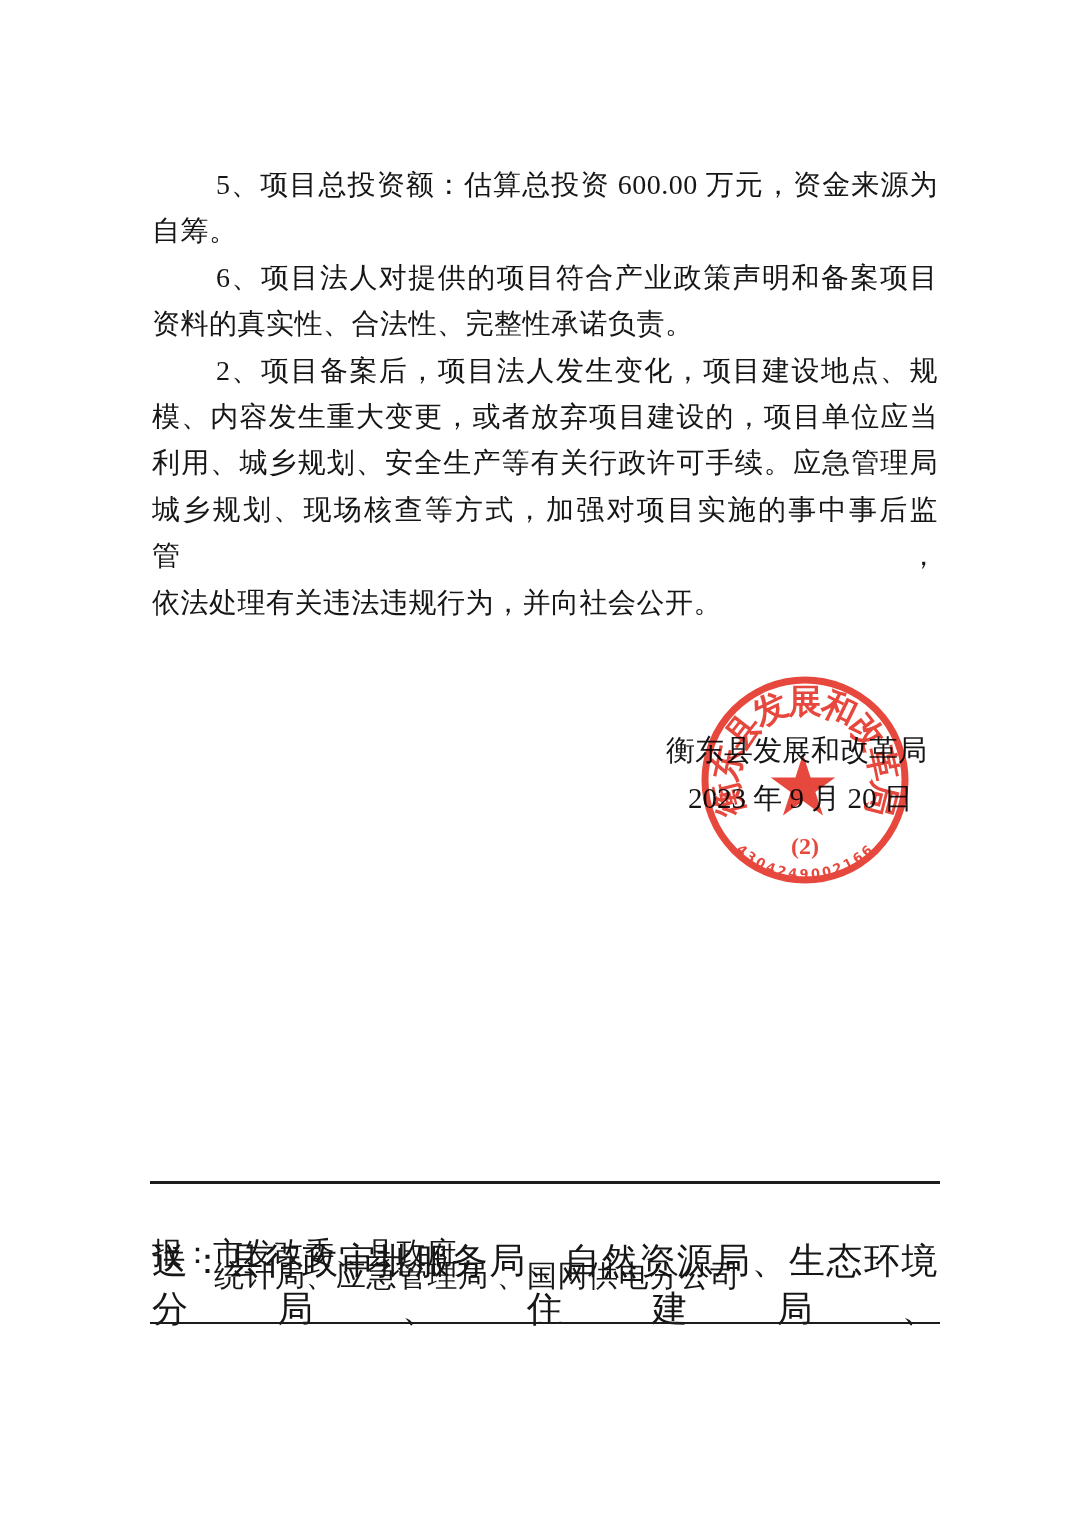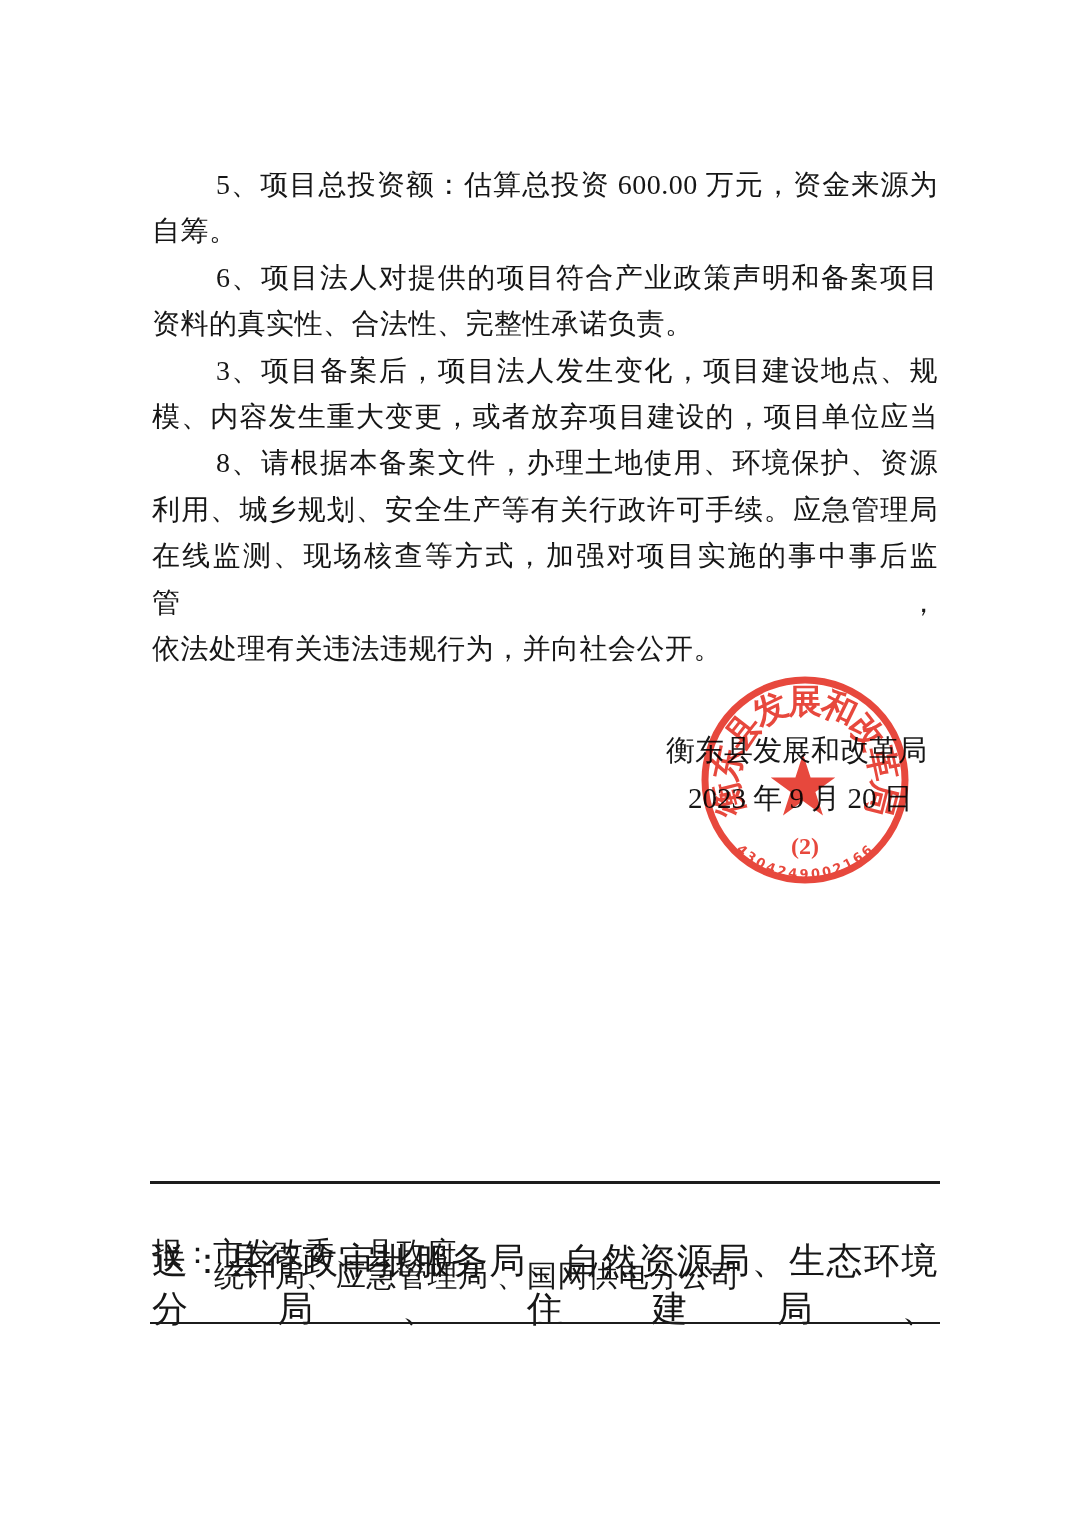--- a/index.html
+++ b/index.html
@@ -58,25 +58,24 @@
 </head>
 <body>
 
 <div class="page">
 
   <div class="body-text">
       <div class="line first full">5、项目总投资额：估算总投资 600.00 万元，资金来源为</div>
       <div class="line">自筹。</div>
       <div class="line first full">6、项目法人对提供的项目符合产业政策声明和备案项目</div>
       <div class="line">资料的真实性、合法性、完整性承诺负责。</div>
-      <div class="line first full">3、项目备案后，项目法人发生变化，项目建设地点、规</div>
+      <div class="line first full">2、项目备案后，项目法人发生变化，项目建设地点、规</div>
       <div class="line full">模、内容发生重大变更，或者放弃项目建设的，项目单位应当</div>
-      <div class="line first full">8、请根据本备案文件，办理土地使用、环境保护、资源</div>
       <div class="line full">利用、城乡规划、安全生产等有关行政许可手续。应急管理局</div>
-      <div class="line full">在线监测、现场核查等方式，加强对项目实施的事中事后监管，</div>
+      <div class="line full">城乡规划、现场核查等方式，加强对项目实施的事中事后监管，</div>
       <div class="line">依法处理有关违法违规行为，并向社会公开。</div>
     </div>
 
   <div class="sig-agency">衡东县发展和改革局</div>
   <div class="sig-date">2023 年 9 月 20 日</div>
 
   <svg class="seal" viewBox="0 0 240 250" xmlns="http://www.w3.org/2000/svg">
     <circle class="ring-circle" cx="120" cy="125" r="100"></circle>
     <g id="seal-ring">
         <text x="43.346637624196276" y="144.11182975237375" text-anchor="middle" dominant-baseline="central" transform="rotate(-104 43.346637624196276 144.11182975237375)" class="ring-char">衡</text>

